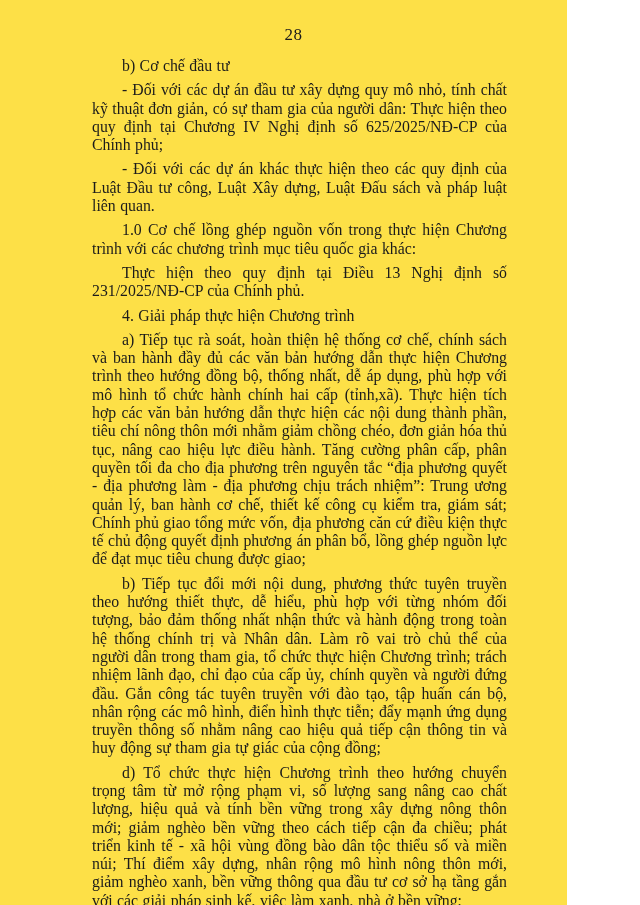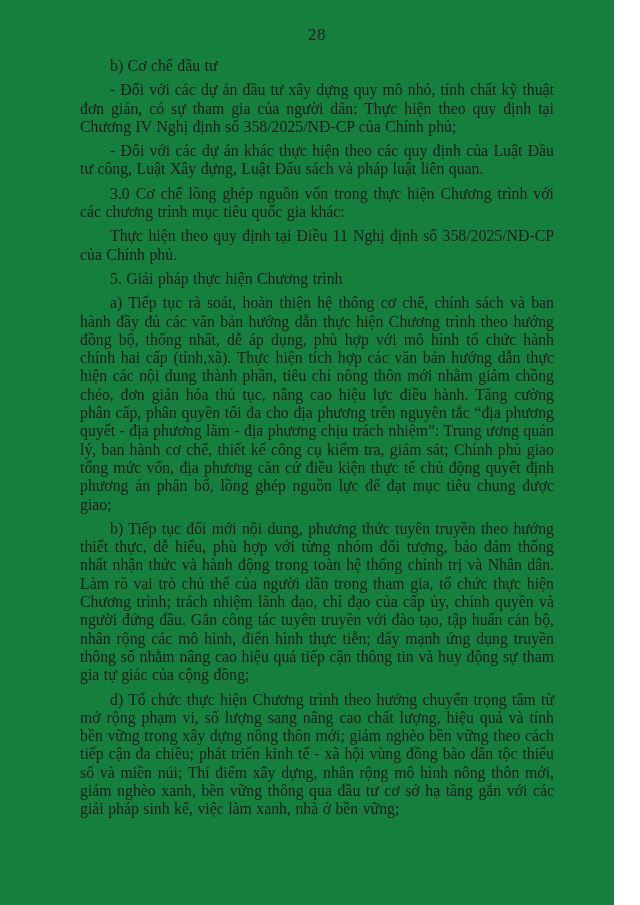--- a/index.html
+++ b/index.html
@@ -2,68 +2,68 @@
 <html><head>
 <meta charset="utf-8">
 <style>
   html, body {
     margin: 0;
     padding: 0;
     background: #ffffff;
   }
   .page {
     position: relative;
-    width: 614px;
+    width: 567px;
     height: 905px;
-    background: #15803d;
+    background: #fde047;
     color: #1b1b1b;
     font-family: "Liberation Serif", "DejaVu Serif", serif;
     overflow: hidden;
     box-sizing: border-box;
   }
   .content {
     padding: 25px 60px 0 80px; 
   }
   .page-number {
     text-align: center;
     font-size: 17px;
     line-height: 19px;
     margin: 0 0 13px 0;
     letter-spacing: 0.5px;
   }
   p.para {
-    margin: 6px 0 0 0;
+    margin: 6px 0 0 12px;
     font-size: 15.8px;
     line-height: 18.3px;
     text-align: justify;
     text-indent: 30px;
     word-spacing: 0.5px;
   }
   p.para:first-of-type {
     margin-top: 0;
   }
 </style>
 </head>
 <body>
 
 <div class="page">
   <div class="content">
     <div class="page-number">28</div>
 
     <p class="para">b) Cơ chế đầu tư</p>
 
-    <p class="para">- Đối với các dự án đầu tư xây dựng quy mô nhỏ, tính chất kỹ thuật đơn giản, có sự tham gia của người dân: Thực hiện theo quy định tại Chương IV Nghị định số 358/2025/NĐ-CP của Chính phủ;</p>
+    <p class="para">- Đối với các dự án đầu tư xây dựng quy mô nhỏ, tính chất kỹ thuật đơn giản, có sự tham gia của người dân: Thực hiện theo quy định tại Chương IV Nghị định số 625/2025/NĐ-CP của Chính phủ;</p>
 
     <p class="para">- Đối với các dự án khác thực hiện theo các quy định của Luật Đầu tư công, Luật Xây dựng, Luật Đấu sách và pháp luật liên quan.</p>
 
-    <p class="para">3.0 Cơ chế lồng ghép nguồn vốn trong thực hiện Chương trình với các chương trình mục tiêu quốc gia khác:</p>
+    <p class="para">1.0 Cơ chế lồng ghép nguồn vốn trong thực hiện Chương trình với các chương trình mục tiêu quốc gia khác:</p>
 
-    <p class="para">Thực hiện theo quy định tại Điều 11 Nghị định số 358/2025/NĐ-CP của Chính phủ.</p>
+    <p class="para">Thực hiện theo quy định tại Điều 13 Nghị định số 231/2025/NĐ-CP của Chính phủ.</p>
 
-    <p class="para">5. Giải pháp thực hiện Chương trình</p>
+    <p class="para">4. Giải pháp thực hiện Chương trình</p>
 
     <p class="para">a) Tiếp tục rà soát, hoàn thiện hệ thống cơ chế, chính sách và ban hành đầy đủ các văn bản hướng dẫn thực hiện Chương trình theo hướng đồng bộ, thống nhất, dễ áp dụng, phù hợp với mô hình tổ chức hành chính hai cấp (tỉnh,xã). Thực hiện tích hợp các văn bản hướng dẫn thực hiện các nội dung thành phần, tiêu chí nông thôn mới nhằm giảm chồng chéo, đơn giản hóa thủ tục, nâng cao hiệu lực điều hành. Tăng cường phân cấp, phân quyền tối đa cho địa phương trên nguyên tắc “địa phương quyết - địa phương làm - địa phương chịu trách nhiệm”: Trung ương quản lý, ban hành cơ chế, thiết kế công cụ kiểm tra, giám sát; Chính phủ giao tổng mức vốn, địa phương căn cứ điều kiện thực tế chủ động quyết định phương án phân bổ, lồng ghép nguồn lực để đạt mục tiêu chung được giao;</p>
 
     <p class="para">b) Tiếp tục đổi mới nội dung, phương thức tuyên truyền theo hướng thiết thực, dễ hiểu, phù hợp với từng nhóm đối tượng, bảo đảm thống nhất nhận thức và hành động trong toàn hệ thống chính trị và Nhân dân. Làm rõ vai trò chủ thể của người dân trong tham gia, tổ chức thực hiện Chương trình; trách nhiệm lãnh đạo, chỉ đạo của cấp ủy, chính quyền và người đứng đầu. Gắn công tác tuyên truyền với đào tạo, tập huấn cán bộ, nhân rộng các mô hình, điển hình thực tiễn; đẩy mạnh ứng dụng truyền thông số nhằm nâng cao hiệu quả tiếp cận thông tin và huy động sự tham gia tự giác của cộng đồng;</p>
 
 
     <p class="para">d) Tổ chức thực hiện Chương trình theo hướng chuyển trọng tâm từ mở rộng phạm vi, số lượng sang nâng cao chất lượng, hiệu quả và tính bền vững trong xây dựng nông thôn mới; giảm nghèo bền vững theo cách tiếp cận đa chiều; phát triển kinh tế - xã hội vùng đồng bào dân tộc thiểu số và miền núi; Thí điểm xây dựng, nhân rộng mô hình nông thôn mới, giảm nghèo xanh, bền vững thông qua đầu tư cơ sở hạ tầng gắn với các giải pháp sinh kế, việc làm xanh, nhà ở bền vững;</p>
   </div>
 </div>
 

